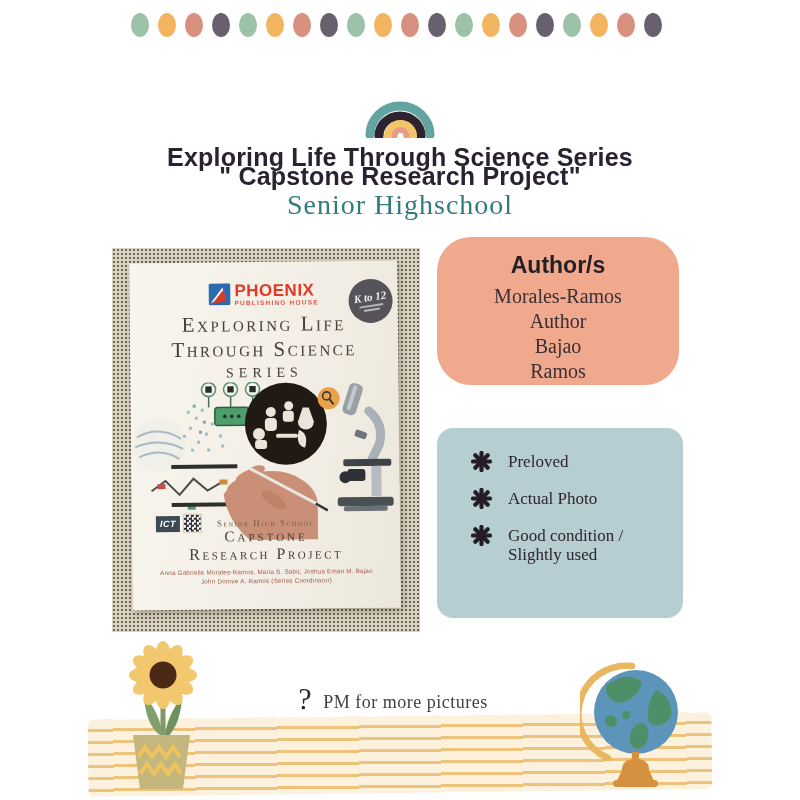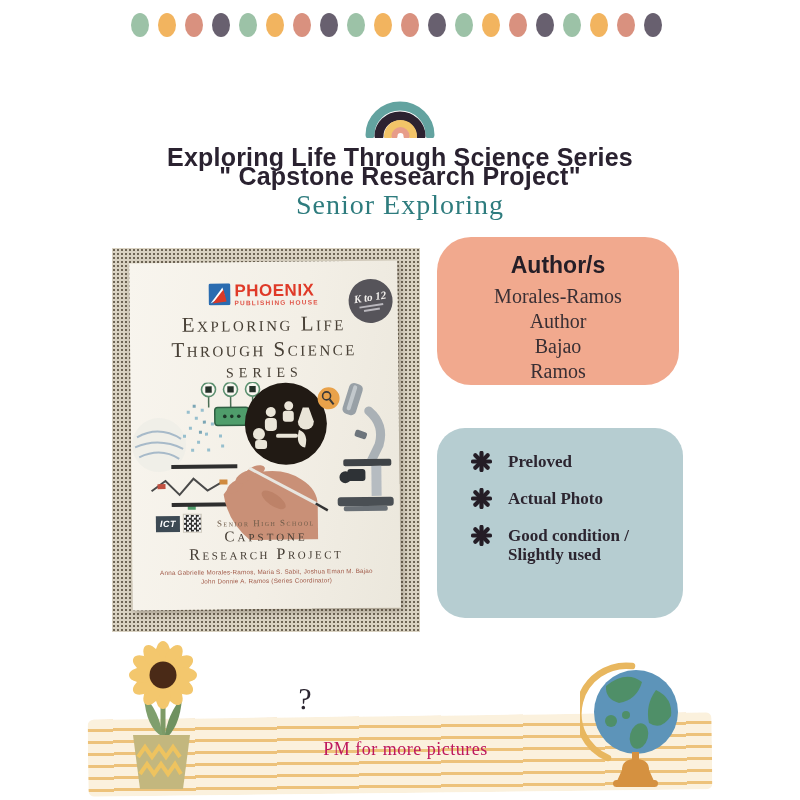--- a/index.html
+++ b/index.html
@@ -67,37 +67,37 @@
 
   
   .card{position:absolute;box-sizing:border-box;}
   .authors{left:437px;top:237px;width:242px;height:148px;background:#f1a98e;
            border-radius:34px;text-align:center;}
   .ahead{margin-top:15px;font-size:23px;font-weight:800;color:#241e27;}
   .aname{font-family:"Liberation Serif","DejaVu Serif",serif;font-size:20px;
          color:#392f34;line-height:25px;}
   .aname.first{margin-top:5px;}
   .details{left:437px;top:428px;width:246px;height:190px;background:#b6cdd1;
-           border-radius:28px;padding:24px 14px 0 34px;font-weight:bold;}
+           border-radius:16px;padding:24px 14px 0 34px;}
   .drow{display:flex;align-items:flex-start;gap:16px;margin-bottom:17px;}
   .ast{width:21px;height:21px;flex:0 0 auto;margin-top:-1px;}
   .dtext{font-family:"Liberation Serif","DejaVu Serif",serif;font-size:17px;
          color:#2c2530;line-height:19px;max-width:168px;}
 
   
   .paper{position:absolute;left:88px;top:716px;width:624px;height:77px;border-radius:6px;
          background-color:#fbf1dd;
          background-image:repeating-linear-gradient(to bottom,transparent 0 9px,#edc27a 9px 12px);
          transform:rotate(-.7deg);z-index:1;}
   .sunflower{position:absolute;left:118px;top:640px;width:90px;height:152px;z-index:2;}
   .pm{position:absolute;left:298px;top:684px;display:flex;align-items:flex-start;z-index:2;}
   .q{font-family:"Liberation Serif",serif;font-size:30px;color:#2b2530;transform:rotate(4deg);
      line-height:30px;}
-  .pmtext{font-family:"Liberation Serif","DejaVu Serif",serif;font-size:18px;color:#be185d;
-          margin-left:12px;padding-top:8px;letter-spacing:.5px;margin-top:47px;}
+  .pmtext{font-family:"Liberation Serif","DejaVu Serif",serif;font-size:18px;color:#404040;
+          margin-left:12px;padding-top:8px;letter-spacing:.5px;}
   .globe{position:absolute;left:580px;top:660px;width:108px;height:132px;z-index:2;}
 </style>
 </head>
 <body>
 
 <div class="canvas">
 
   <div class="dots">
       <div class="dot" style="background: rgb(156, 194, 167);"></div>
       <div class="dot" style="background: rgb(242, 180, 95);"></div>
@@ -123,21 +123,21 @@
 
   <svg class="rainbow" viewBox="0 0 76 54">
     <path d="M8 51 A 30 29 0 0 1 68 51" fill="none" stroke="#63a3a0" stroke-width="9" stroke-linecap="round"></path>
     <path d="M17 52 A 21 20 0 0 1 59 52" fill="none" stroke="#2c2230" stroke-width="9" stroke-linecap="round"></path>
     <path d="M26 52 A 12.5 12 0 0 1 51 52" fill="none" stroke="#f2c468" stroke-width="8" stroke-linecap="round"></path>
     <path d="M32.5 52 A 6 6 0 0 1 44.5 52" fill="none" stroke="#e79d8a" stroke-width="6" stroke-linecap="round"></path>
   </svg>
 
   <div class="title t1">Exploring Life Through Science Series</div>
   <div class="title t2">" Capstone Research Project"</div>
-  <div class="subtitle">Senior Exploring</div>
+  <div class="subtitle">Senior Highschool</div>
 
   <div class="photo">
     <div class="cover">
 
       <div class="pub">
         <svg class="publogo" viewBox="0 0 22 22">
           <rect x="0" y="0" width="22" height="22" rx="2" fill="#2a6cb0"></rect>
           <path d="M2 20 L14 4 L16 12 Z" fill="#ffffff"></path>
           <path d="M4 20 L15 6 L18 18 Z" fill="#d93a28"></path>
         </svg>

